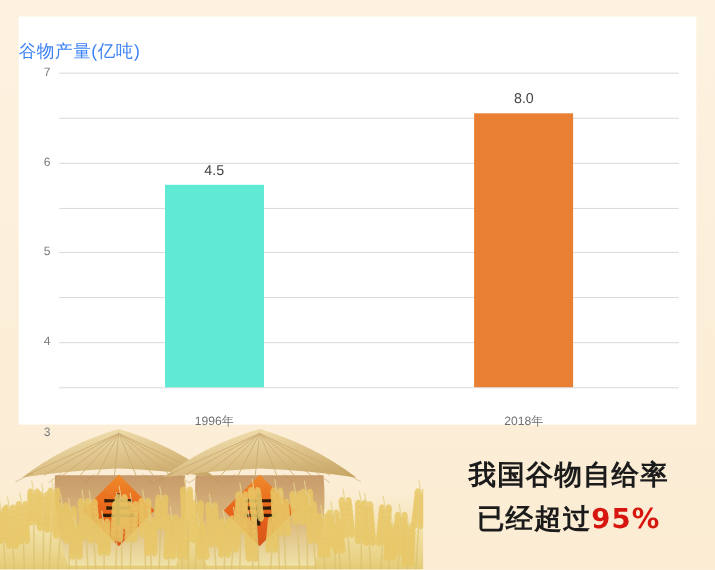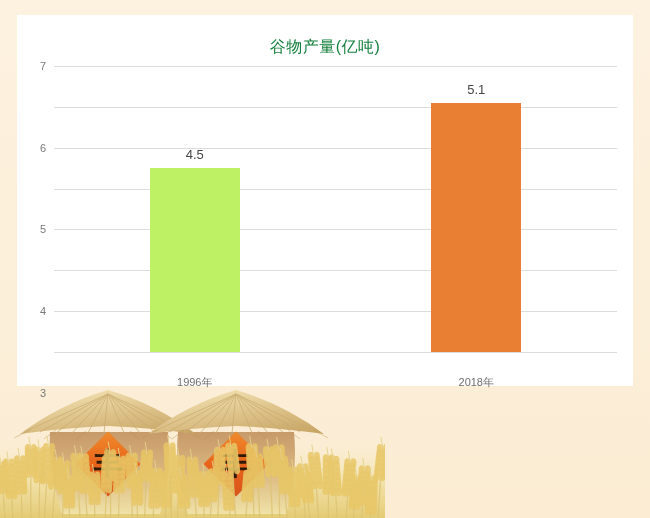--- a/index.html
+++ b/index.html
@@ -33,23 +33,22 @@
     height: 371px;
     background: #ffffff;
     box-sizing: border-box;
   }
 
   .chart-title {
     position: absolute;
     left: 0;
     top: 22px;
     width: 616px;
-    text-align: center;
     font-size: 16px;
-    color: #15803d;
+    color: #3b82f6;
     letter-spacing: 0.5px;
     white-space: nowrap;
   }
 
   
   .plot {
     position: absolute;
     left: 37px;
     top: 51px;
     width: 563px;
@@ -153,26 +152,26 @@
         </div>
         <div class="gridline" style="top: 81.7143px;">
           <div class="ytick" style="top: 81.7143px;">5</div>
         </div>
         <div class="gridline" style="top: 40.8571px;">
           <div class="ytick" style="top: 40.8571px;">6</div>
         </div>
         <div class="gridline" style="top: 0px;">
           <div class="ytick" style="top: 0px;">7</div>
         </div>
-        <div class="bar" style="left: 95.75px; height: 183.857px; background: #bef264;">
+        <div class="bar" style="left: 95.75px; height: 183.857px; background: #5eead4;">
           <div class="bar-value">4.5</div>
           <div class="bar-cat">1996年</div>
         </div>
         <div class="bar" style="left: 377.25px; height: 249.229px; background: rgb(233, 127, 50);">
-          <div class="bar-value">5.1</div>
+          <div class="bar-value">8.0</div>
           <div class="bar-cat">2018年</div>
         </div>
       </div>
 
   </div>
 
   <div class="illustration">
     <svg width="385" height="132" viewBox="0 0 385 132" xmlns="http://www.w3.org/2000/svg">
       <defs>
         <linearGradient id="hutBody" x1="0" y1="0" x2="0" y2="1">
@@ -1094,14 +1093,18 @@
               <ellipse cx="383.24257735101367" cy="85.89330908289242" rx="3.1" ry="4.6" fill="#e8c766" opacity="0.9"></ellipse>
               <ellipse cx="376.7173239597623" cy="90.55891019988242" rx="3.1" ry="4.6" fill="#e8c766" opacity="0.9"></ellipse>
               <ellipse cx="382.7173239597623" cy="90.55891019988242" rx="3.1" ry="4.6" fill="#e8c766" opacity="0.9"></ellipse>
               <path d="M382.8688443072703 62.56530349794239 L380.8688443072703 50.56530349794239" stroke="#e6d28c" stroke-width="1" fill="none"></path>
             </g>
           </g>
       </g>
     </svg>
   </div>
 
+  <div class="caption">
+    <div class="caption-line">我国谷物自给率</div>
+    <div class="caption-line"><span>已经超过</span><span class="pct">95%</span></div>
+  </div>
 
 </div>
 
 </body></html>

